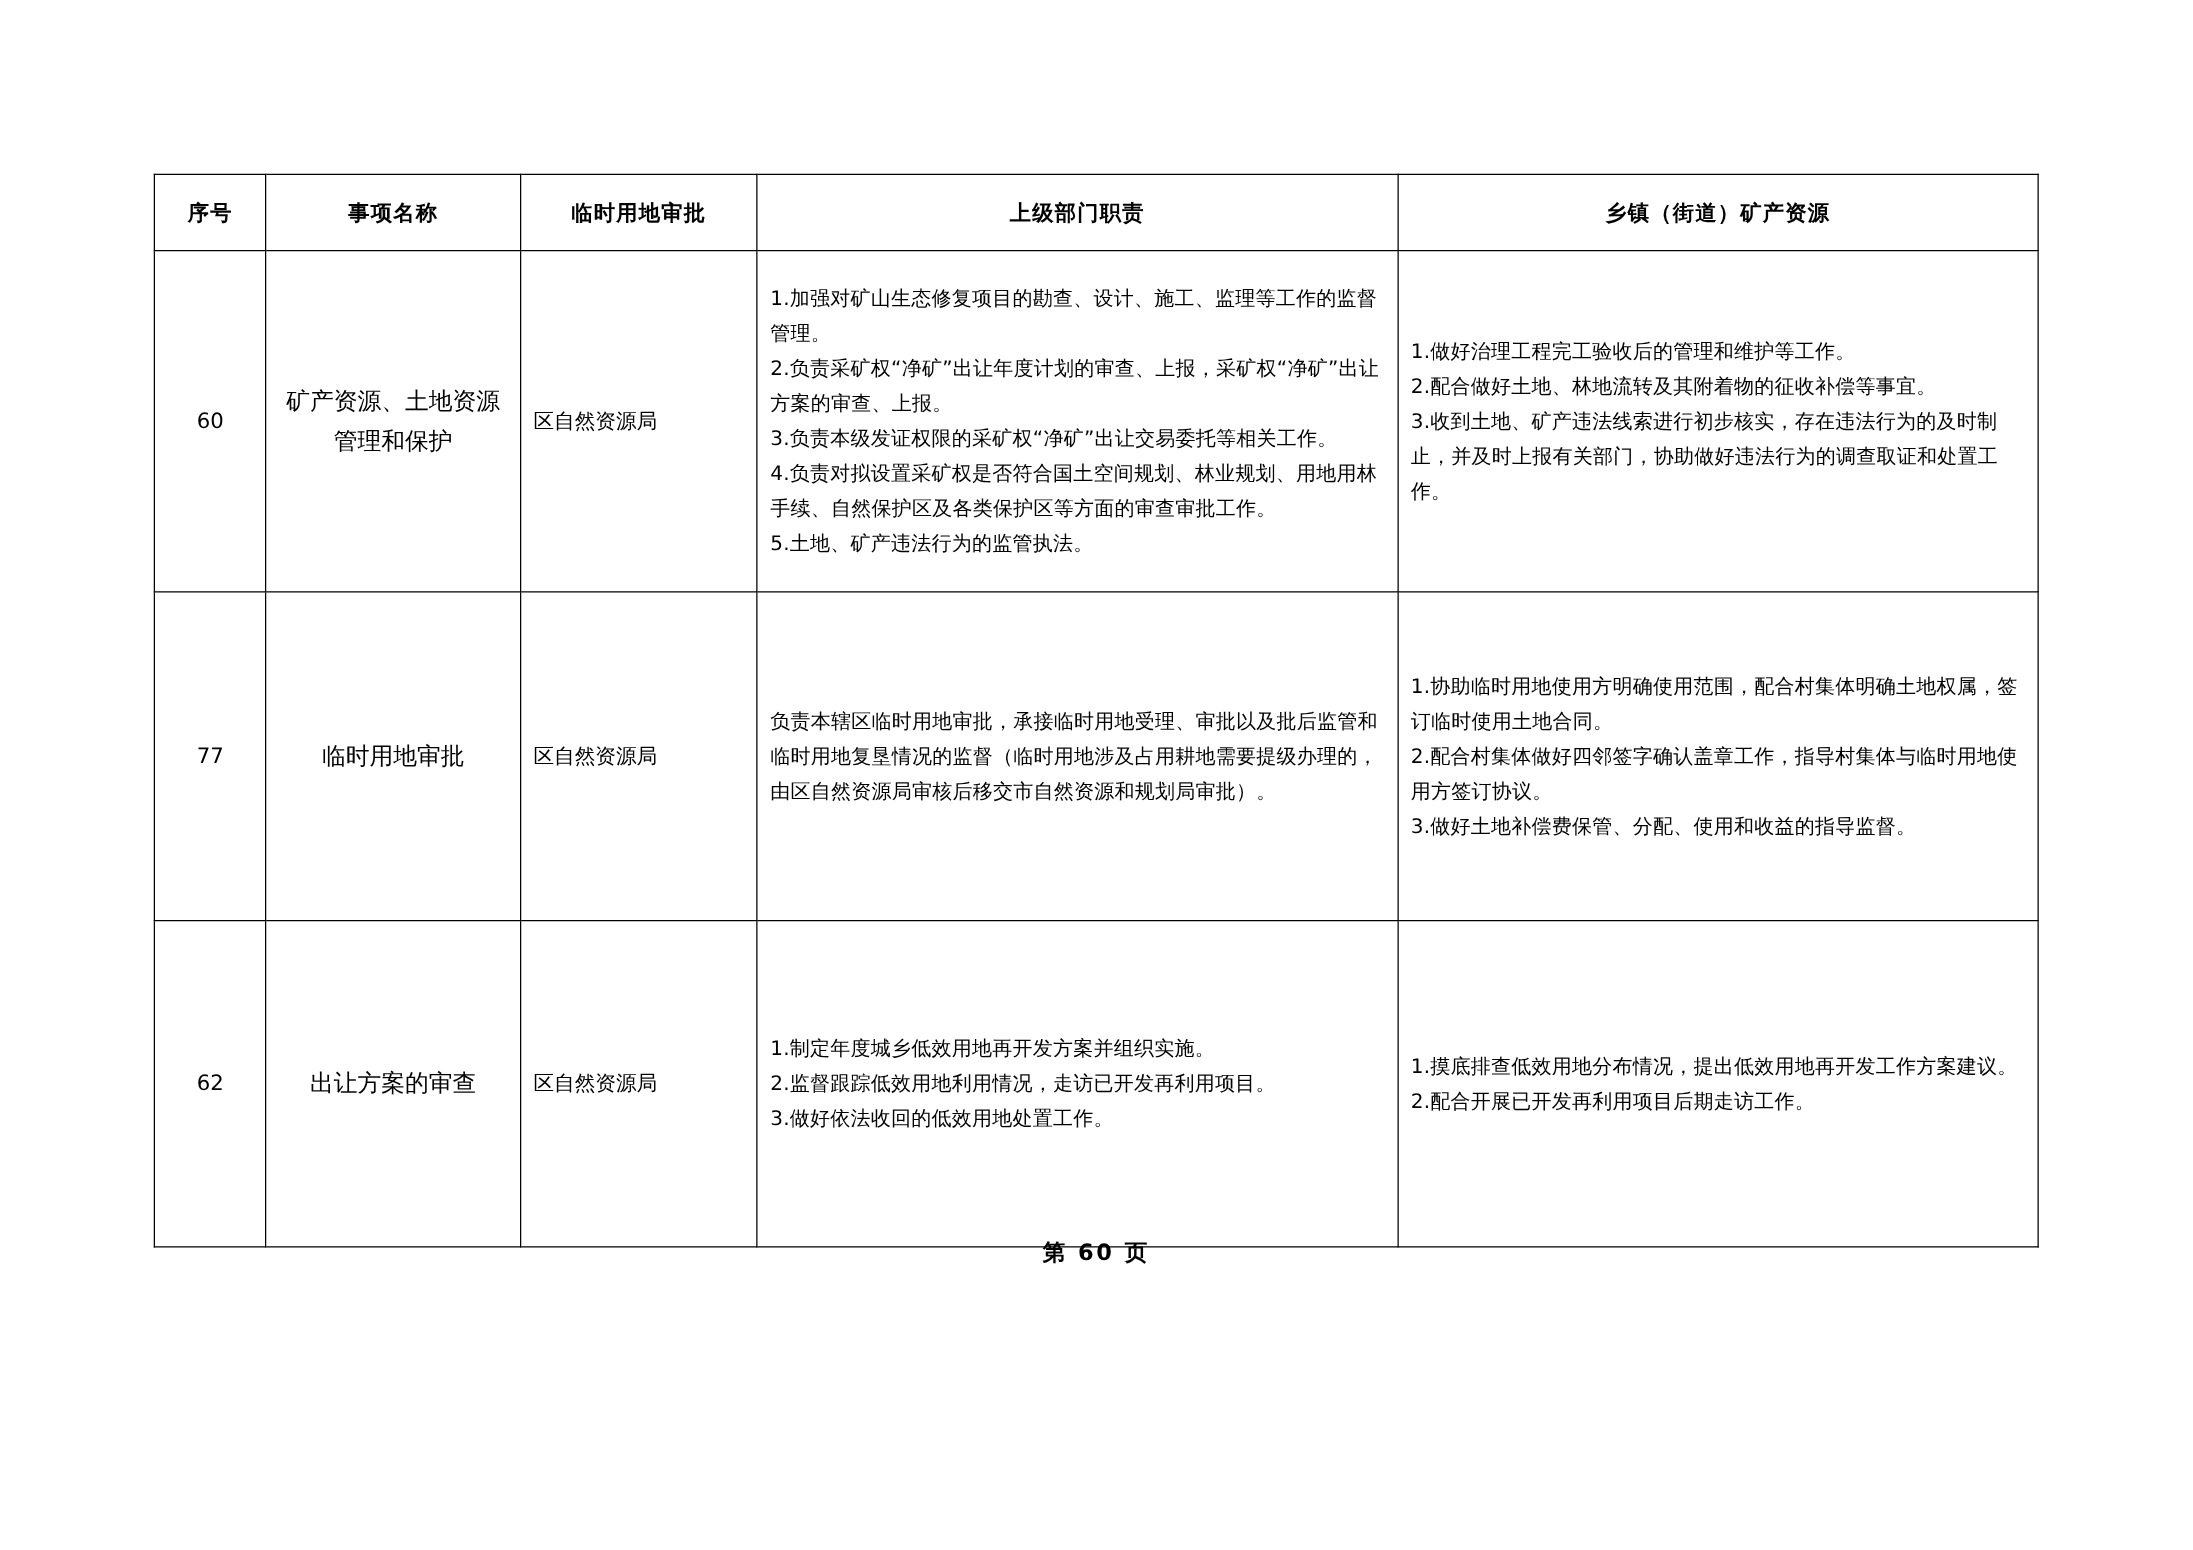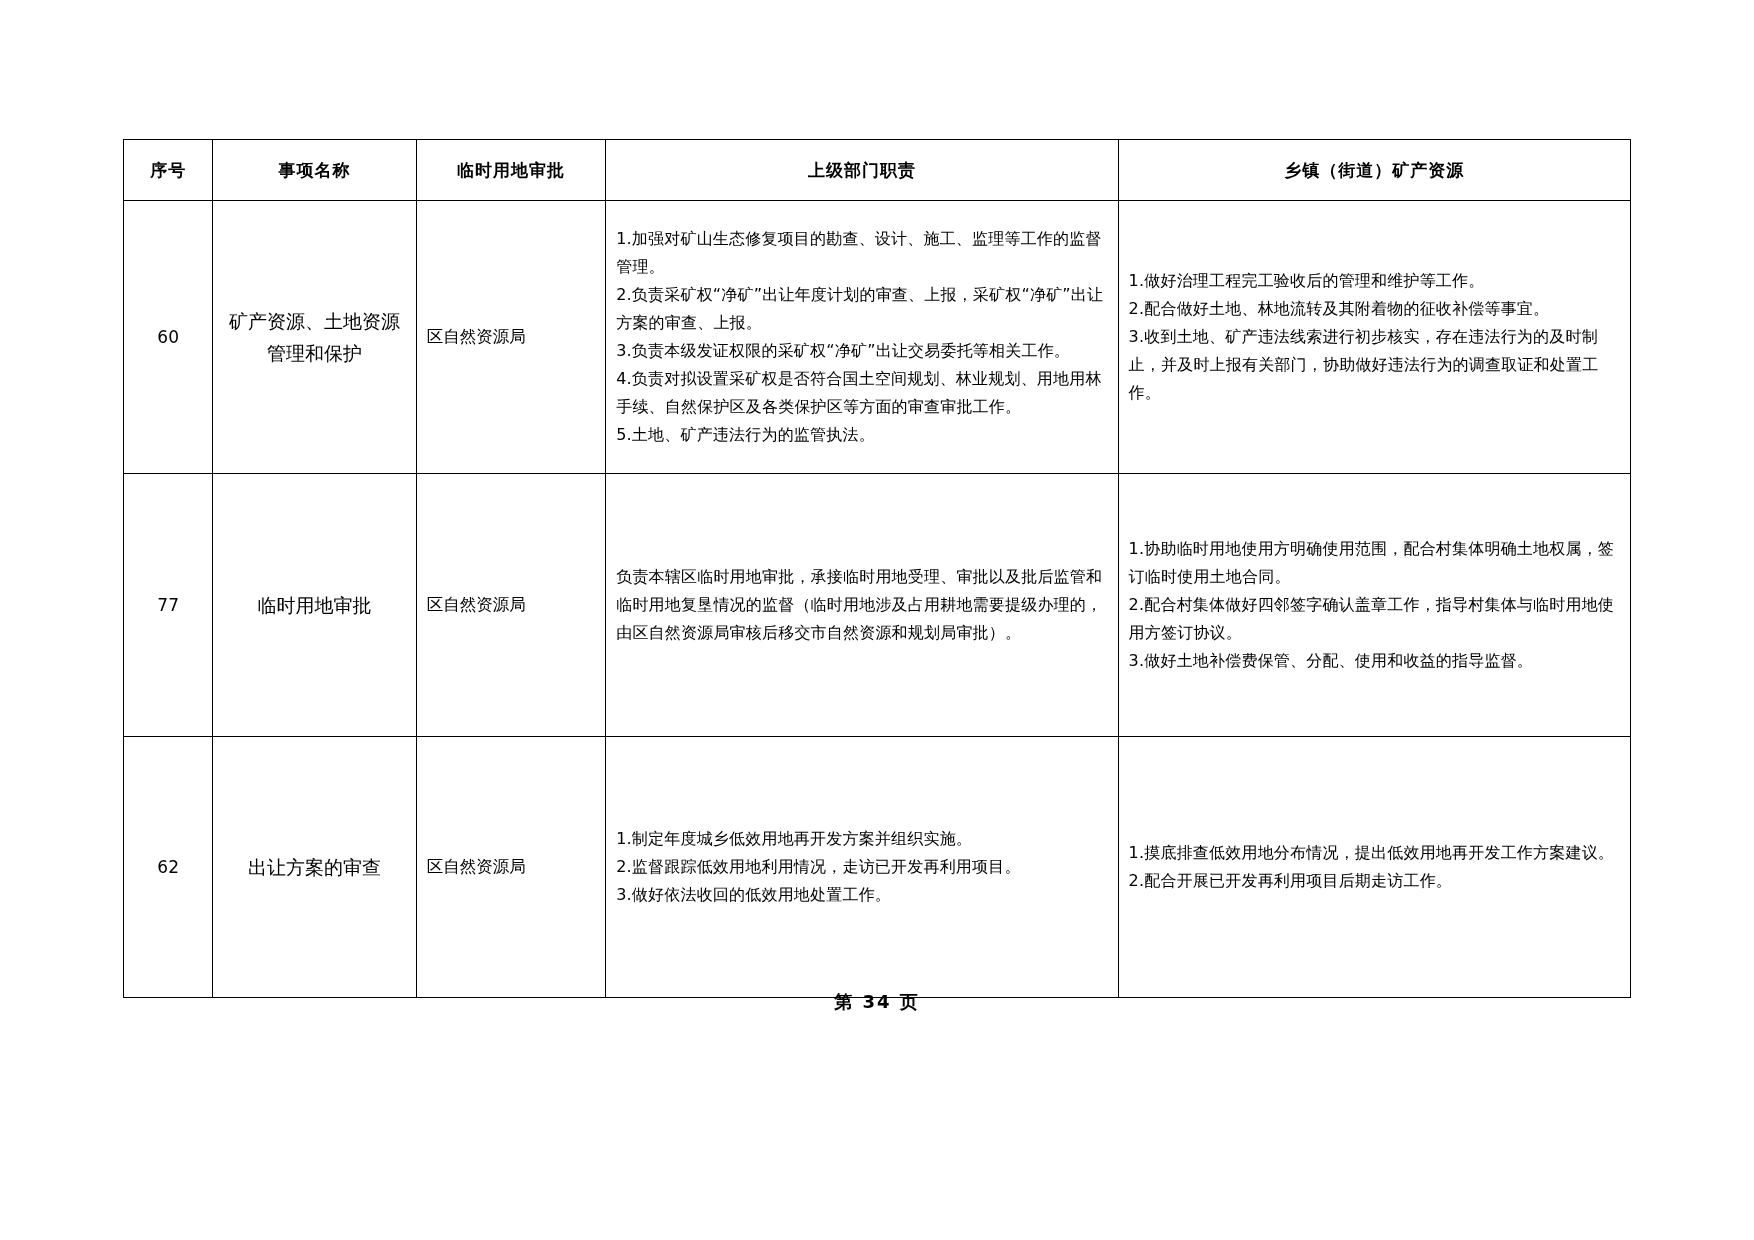--- a/index.html
+++ b/index.html
@@ -129,15 +129,15 @@
         <td class="cell-center">区自然资源局</td>
         <td class="cell-text">1.制定年度城乡低效用地再开发方案并组织实施。
 2.监督跟踪低效用地利用情况，走访已开发再利用项目。
 3.做好依法收回的低效用地处置工作。</td>
         <td class="cell-text">1.摸底排查低效用地分布情况，提出低效用地再开发工作方案建议。
 2.配合开展已开发再利用项目后期走访工作。</td>
       </tr>
     </tbody>
   </table>
 
-  <div class="footer">第 34 页</div>
+  <div class="footer">第 60 页</div>
 
 </div>
 
 </body></html>

